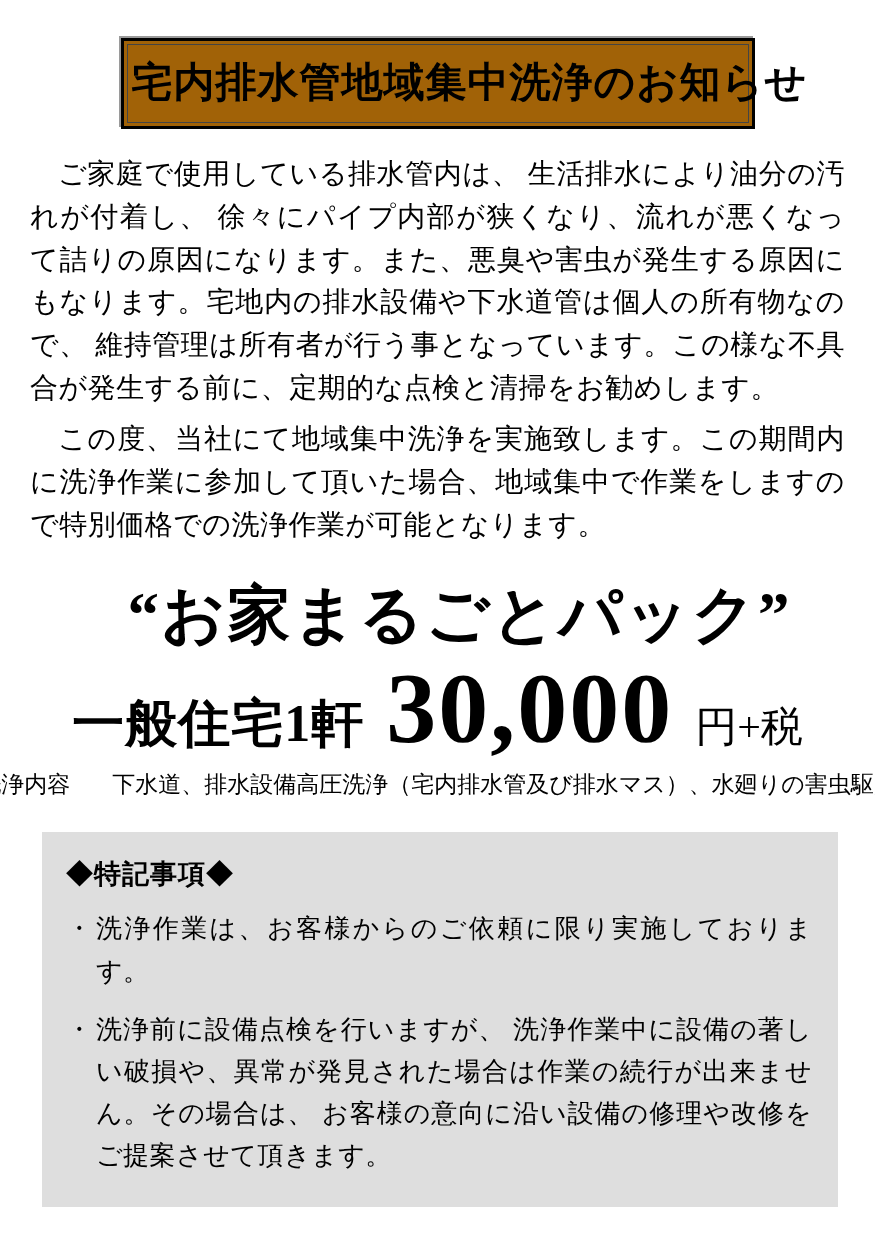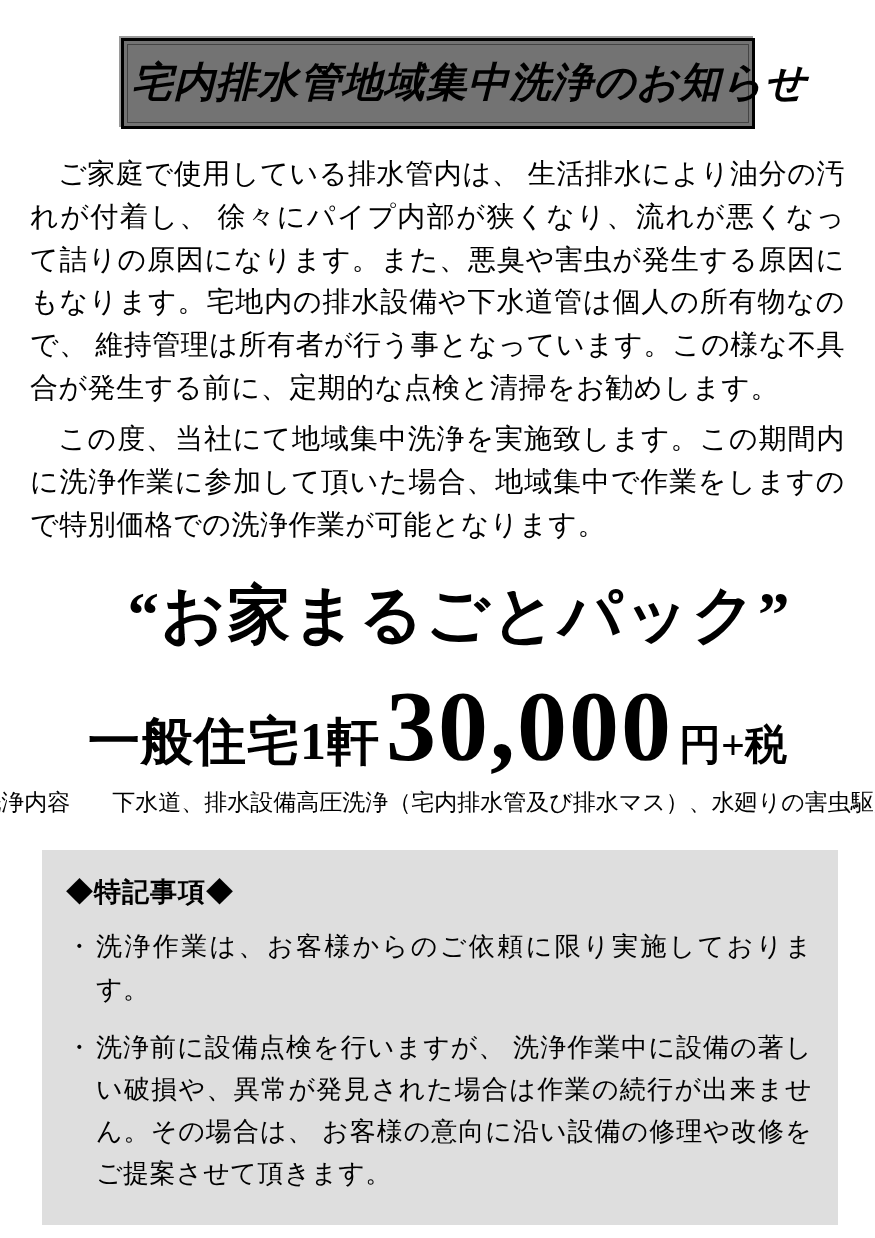--- a/index.html
+++ b/index.html
@@ -21,22 +21,21 @@
     position: relative;
   }
 
   
   .title-box-outer {
     margin: 38px auto 0 auto;
     width: 622px;
     border: 3px solid #000;
     padding: 3px;
     box-shadow: -2px -2px 0 0 #9a9a9a;
-    background: #737373;
-    font-style: italic;
+    background: #a16207;
   }
   .title-box-inner {
     border: 1px solid #444;
     text-align: center;
     padding: 10px 4px 12px 4px;
   }
   .title-text {
     font-size: 41px;
     font-weight: bold;
     letter-spacing: 1px;
@@ -63,38 +62,38 @@
     font-size: 63px;
     font-weight: bold;
     letter-spacing: 2px;
     white-space: nowrap;
     padding-left: 44px;
   }
   .price-line {
     display: flex;
     justify-content: center;
     align-items: baseline;
-    gap: 6px;
-    margin-top: 18px;
+    gap: 22px;
+    margin-top: 0px;
   }
   .price-unit {
     font-size: 52px;
     font-weight: bold;
     letter-spacing: 1px;
   }
   .price-amount {
     font-size: 100px;
     font-weight: bold;
     font-family: "Liberation Serif", "DejaVu Serif", serif;
     letter-spacing: 2px;
     line-height: 1;
   }
   .price-suffix {
     font-size: 42px;
-    font-weight: bold;
+    font-weight: normal;
   }
   .contents-line {
     display: flex;
     justify-content: center;
     gap: 42px;
     margin-top: 10px;
     font-size: 23px;
     white-space: nowrap;
   }
 

